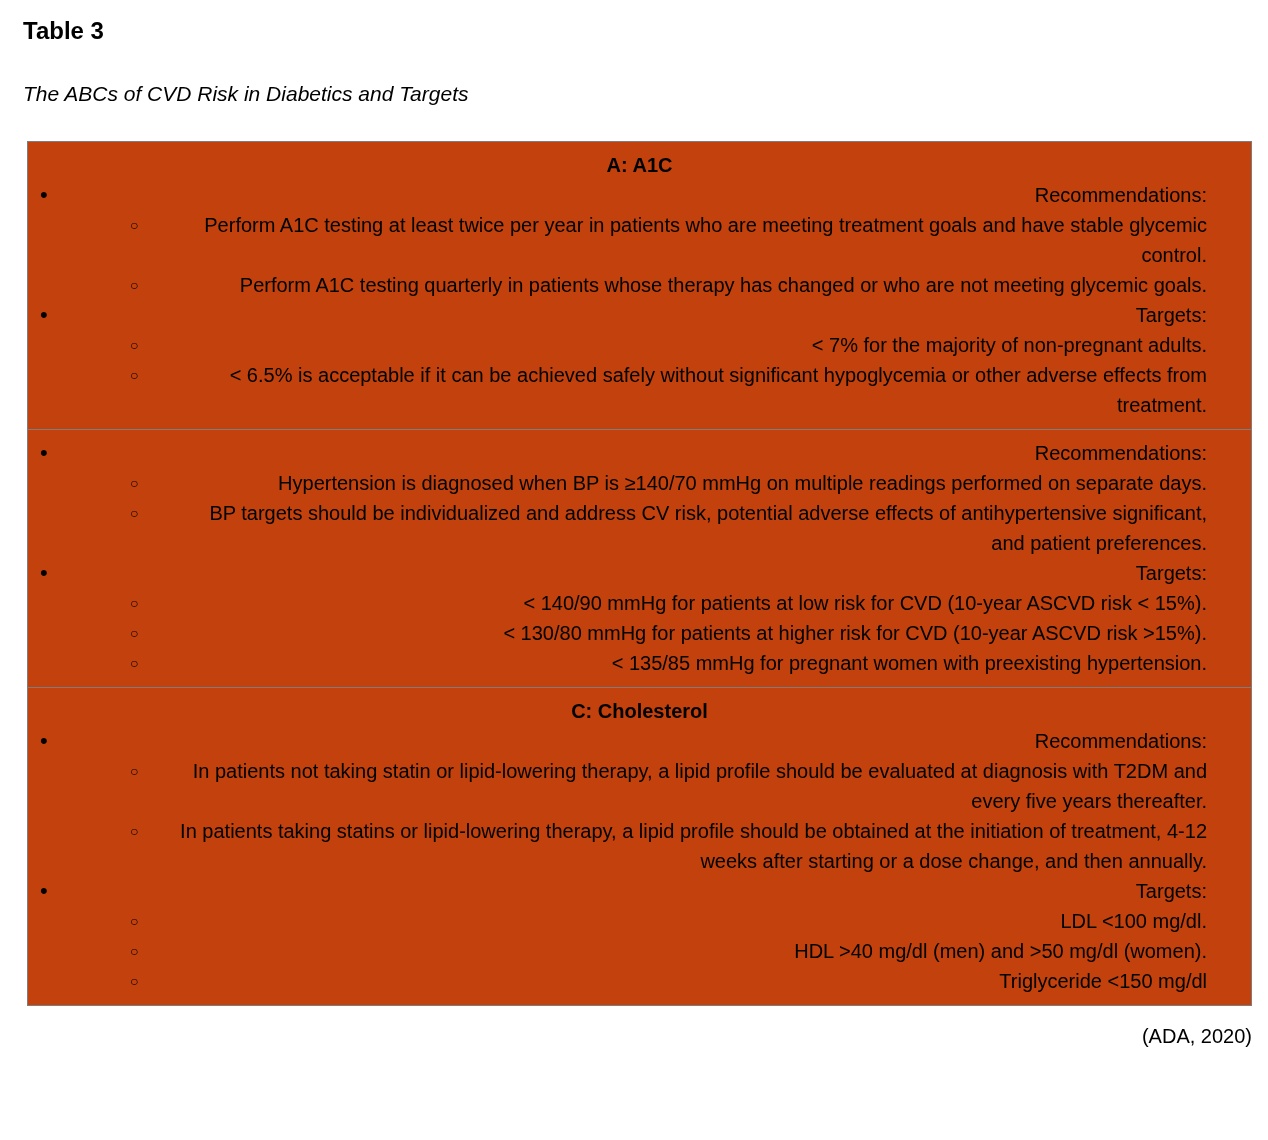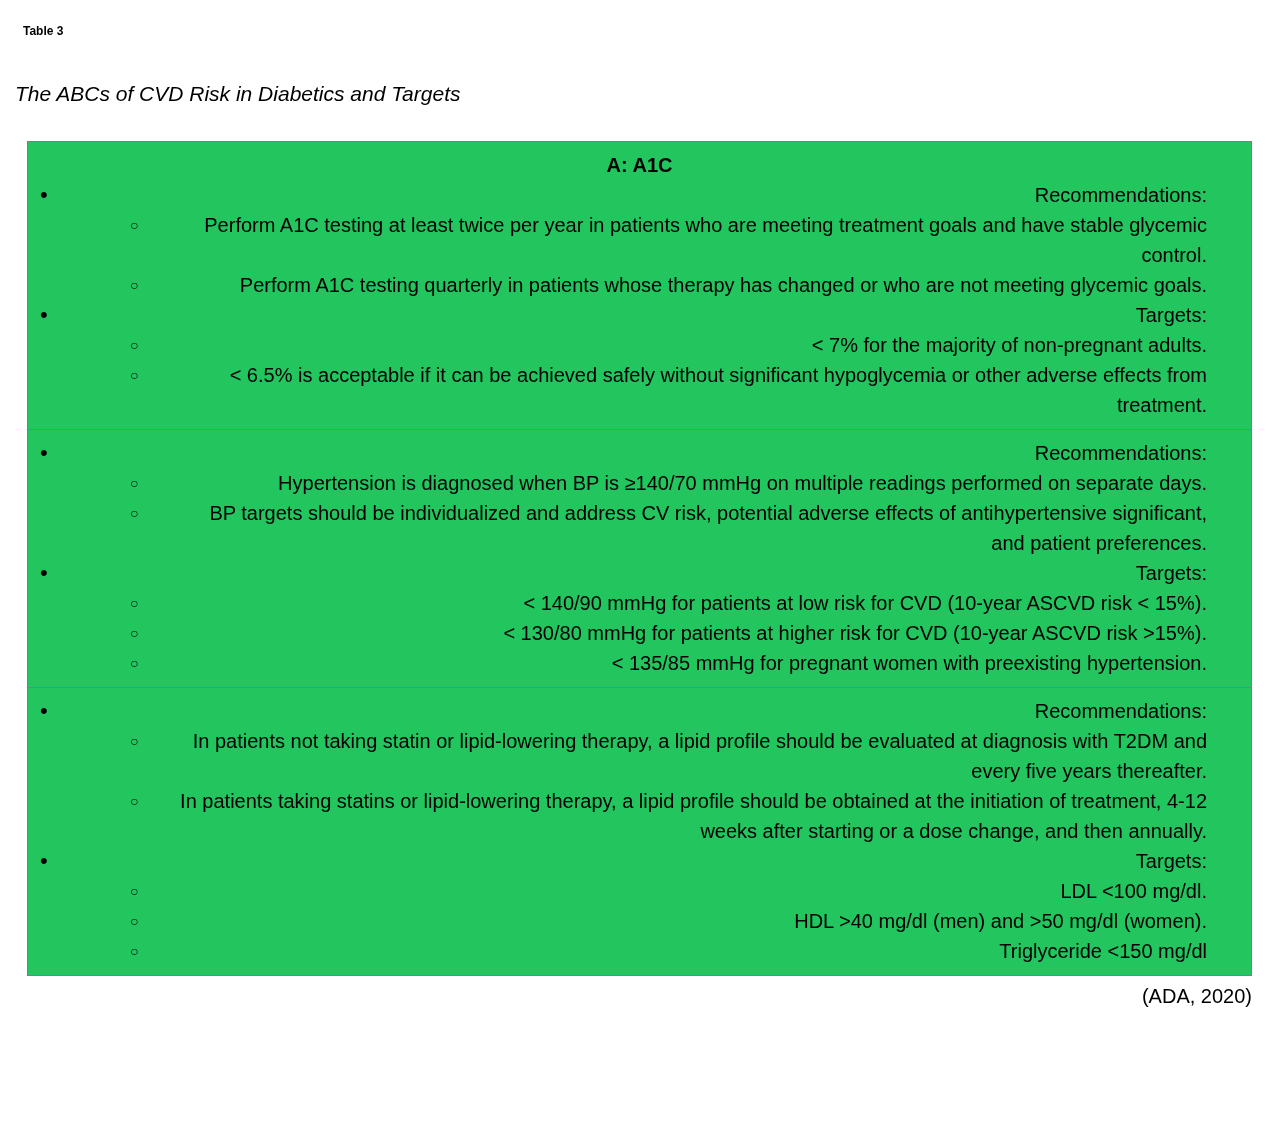--- a/index.html
+++ b/index.html
@@ -9,33 +9,33 @@
     height: 1140px;
     font-family: "Liberation Sans", "DejaVu Sans", sans-serif;
     color: #000000;
     font-size: 20px;
     position: relative;
     overflow: hidden;
   }
   .doc-label {
     margin: 18px 0 0 23px;
     font-weight: bold;
-    font-size: 12px;
+    font-size: 24px;
     line-height: 26px;
   }
   .doc-title {
-    margin: 37px 0 0 15px;
+    margin: 37px 0 0 23px;
     font-style: italic;
     font-size: 21px;
     line-height: 26px;
   }
   .abc-table {
     margin: 34px 16px 0 27px;
     border: 1px solid #7d7d7d;
-    background: #22c55e;
+    background: #c2410c;
   }
   .section { padding: 8px 0 9px 0; }
   .section + .section { border-top: 1px solid #7d7d7d; }
   .section-header {
     text-align: center;
     font-weight: bold;
     font-size: 20px;
     line-height: 30px;
   }
   .row {
@@ -52,21 +52,21 @@
     line-height: 30px;
   }
   .marker-l2 {
     width: 42px;
     flex: 0 0 42px;
     font-size: 14px;
     line-height: 30px;
   }
   .row-text { flex: 1 1 auto; padding-right: 44px; text-align: right; }
   .citation {
-    margin-top: 6px;
+    margin-top: 16px;
     margin-right: 16px;
     text-align: right;
     font-size: 20px;
     line-height: 28px;
   }
 </style>
 </head>
 <body>
 
 <div class="doc-label">Table 3</div>
@@ -127,20 +127,21 @@
       <span class="marker-l2">○</span>
       <span class="row-text">&lt; 130/80 mmHg for patients at higher risk for CVD (10-year ASCVD risk &gt;15%).</span>
     </div>
     <div class="row row-l2">
       <span class="marker-l2">○</span>
       <span class="row-text">&lt; 135/85 mmHg for pregnant women with preexisting hypertension.</span>
     </div>
   </div>
 
   <div class="section">
+    <div class="section-header">C: Cholesterol</div>
     <div class="row row-l1">
       <span class="marker-l1">•</span>
       <span class="row-text">Recommendations:</span>
     </div>
     <div class="row row-l2">
       <span class="marker-l2">○</span>
       <span class="row-text">In patients not taking statin or lipid-lowering therapy, a lipid profile should be evaluated at diagnosis with T2DM and every five years thereafter.</span>
     </div>
     <div class="row row-l2">
       <span class="marker-l2">○</span>

